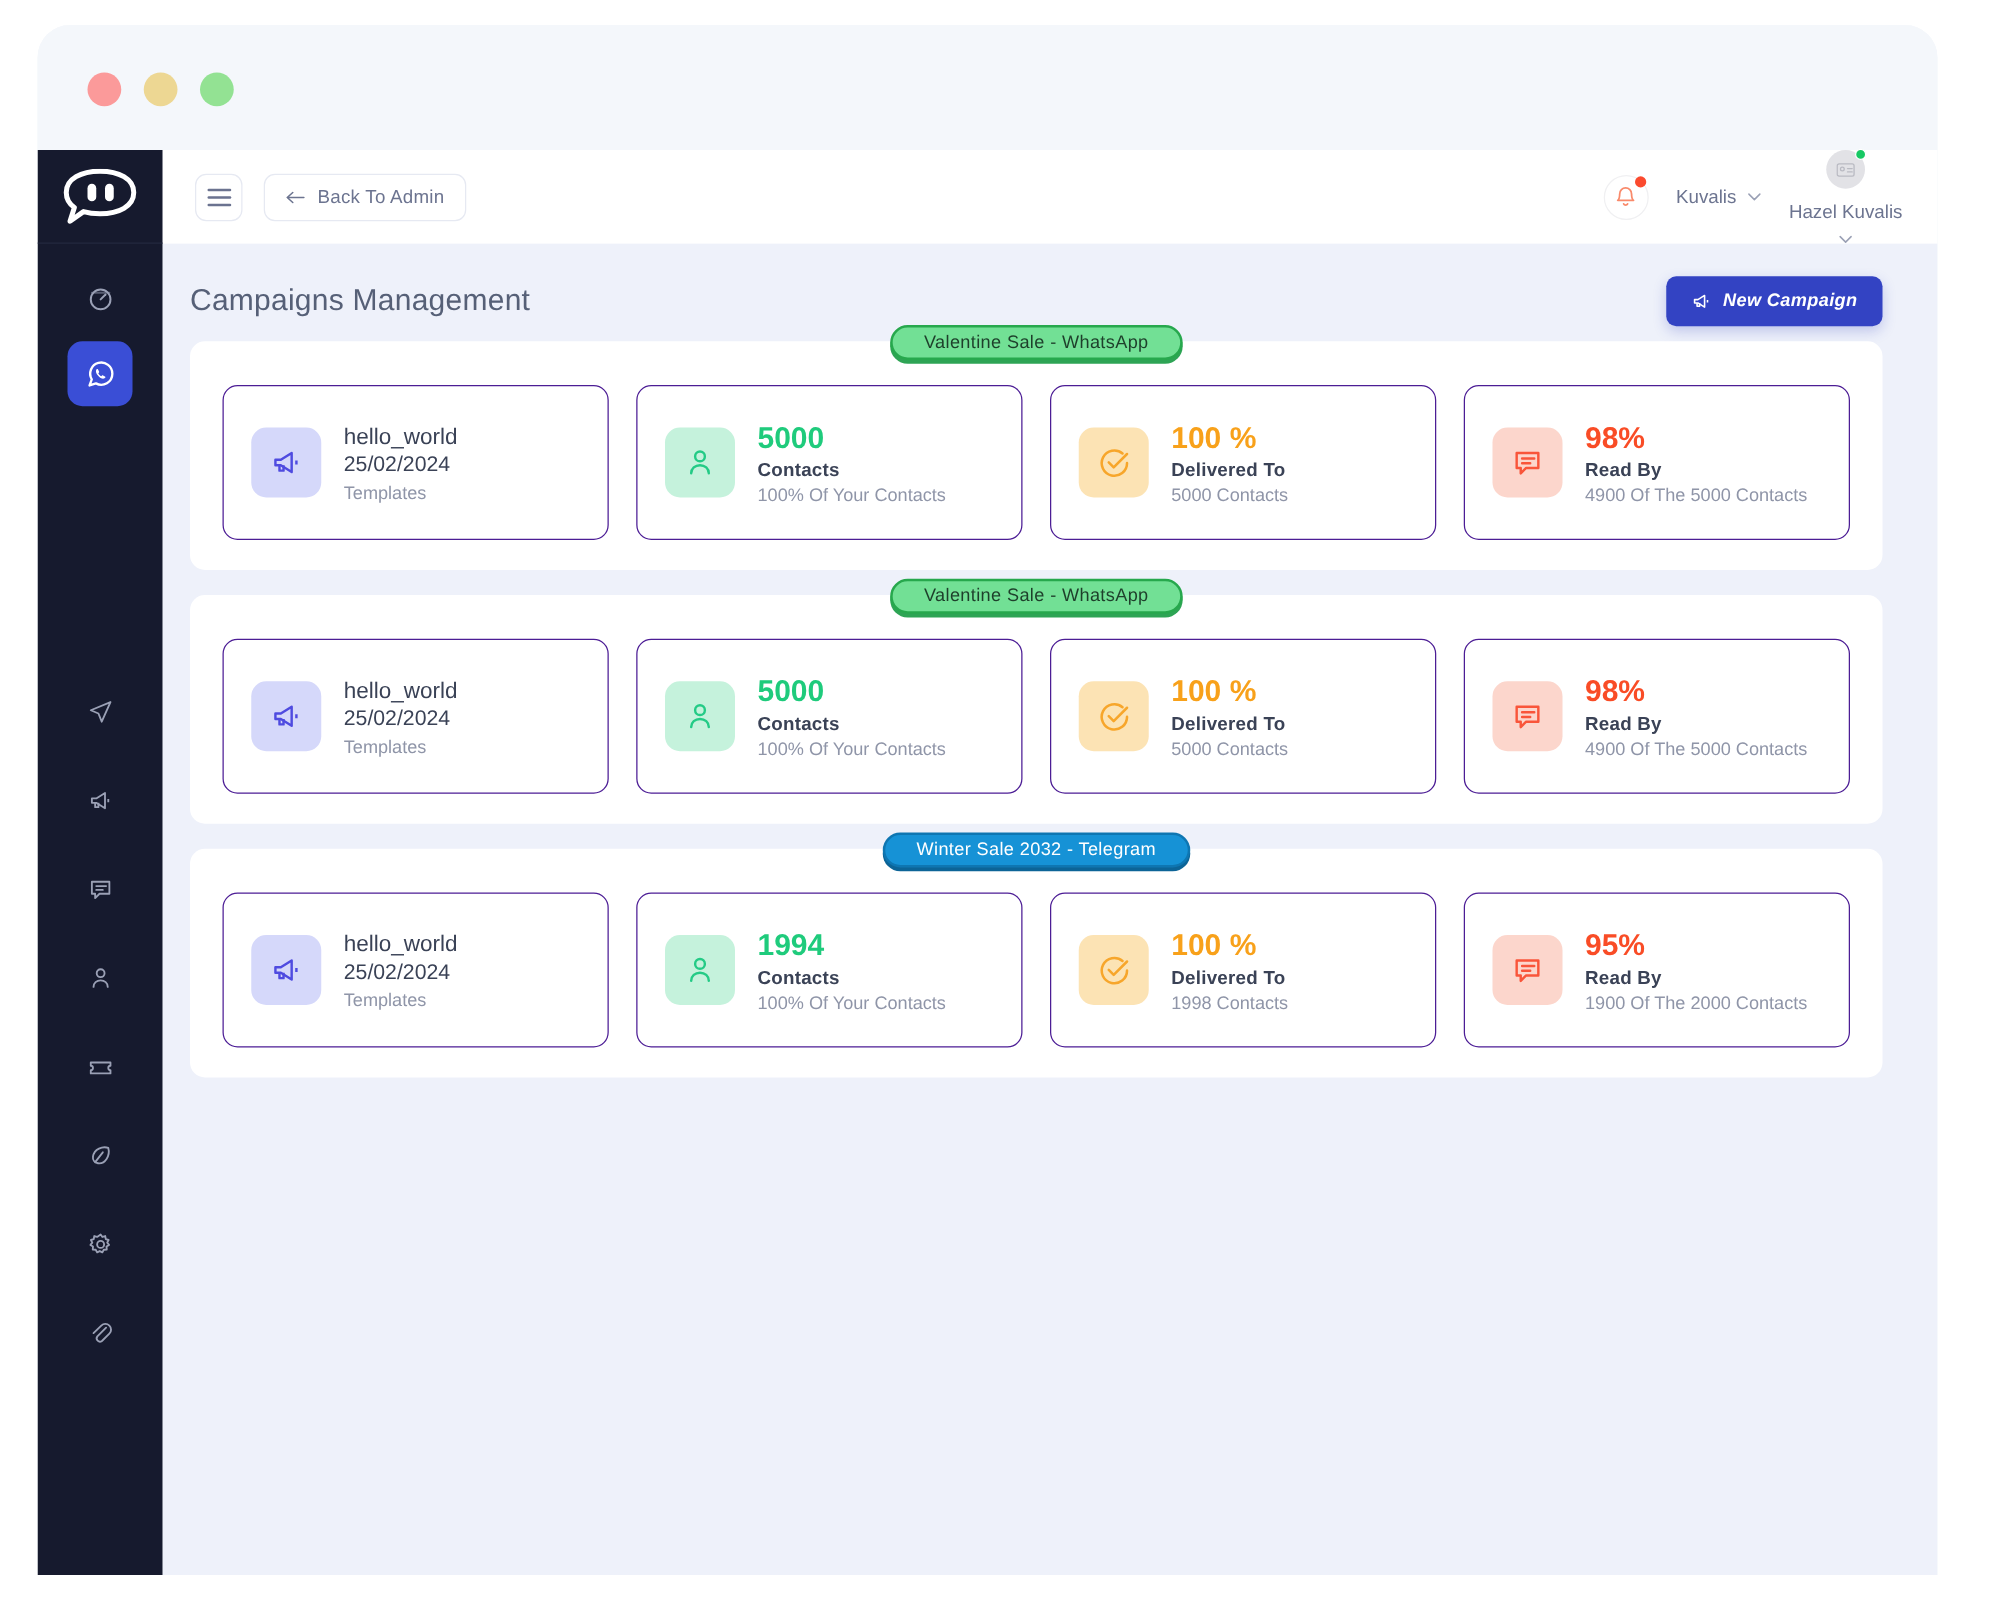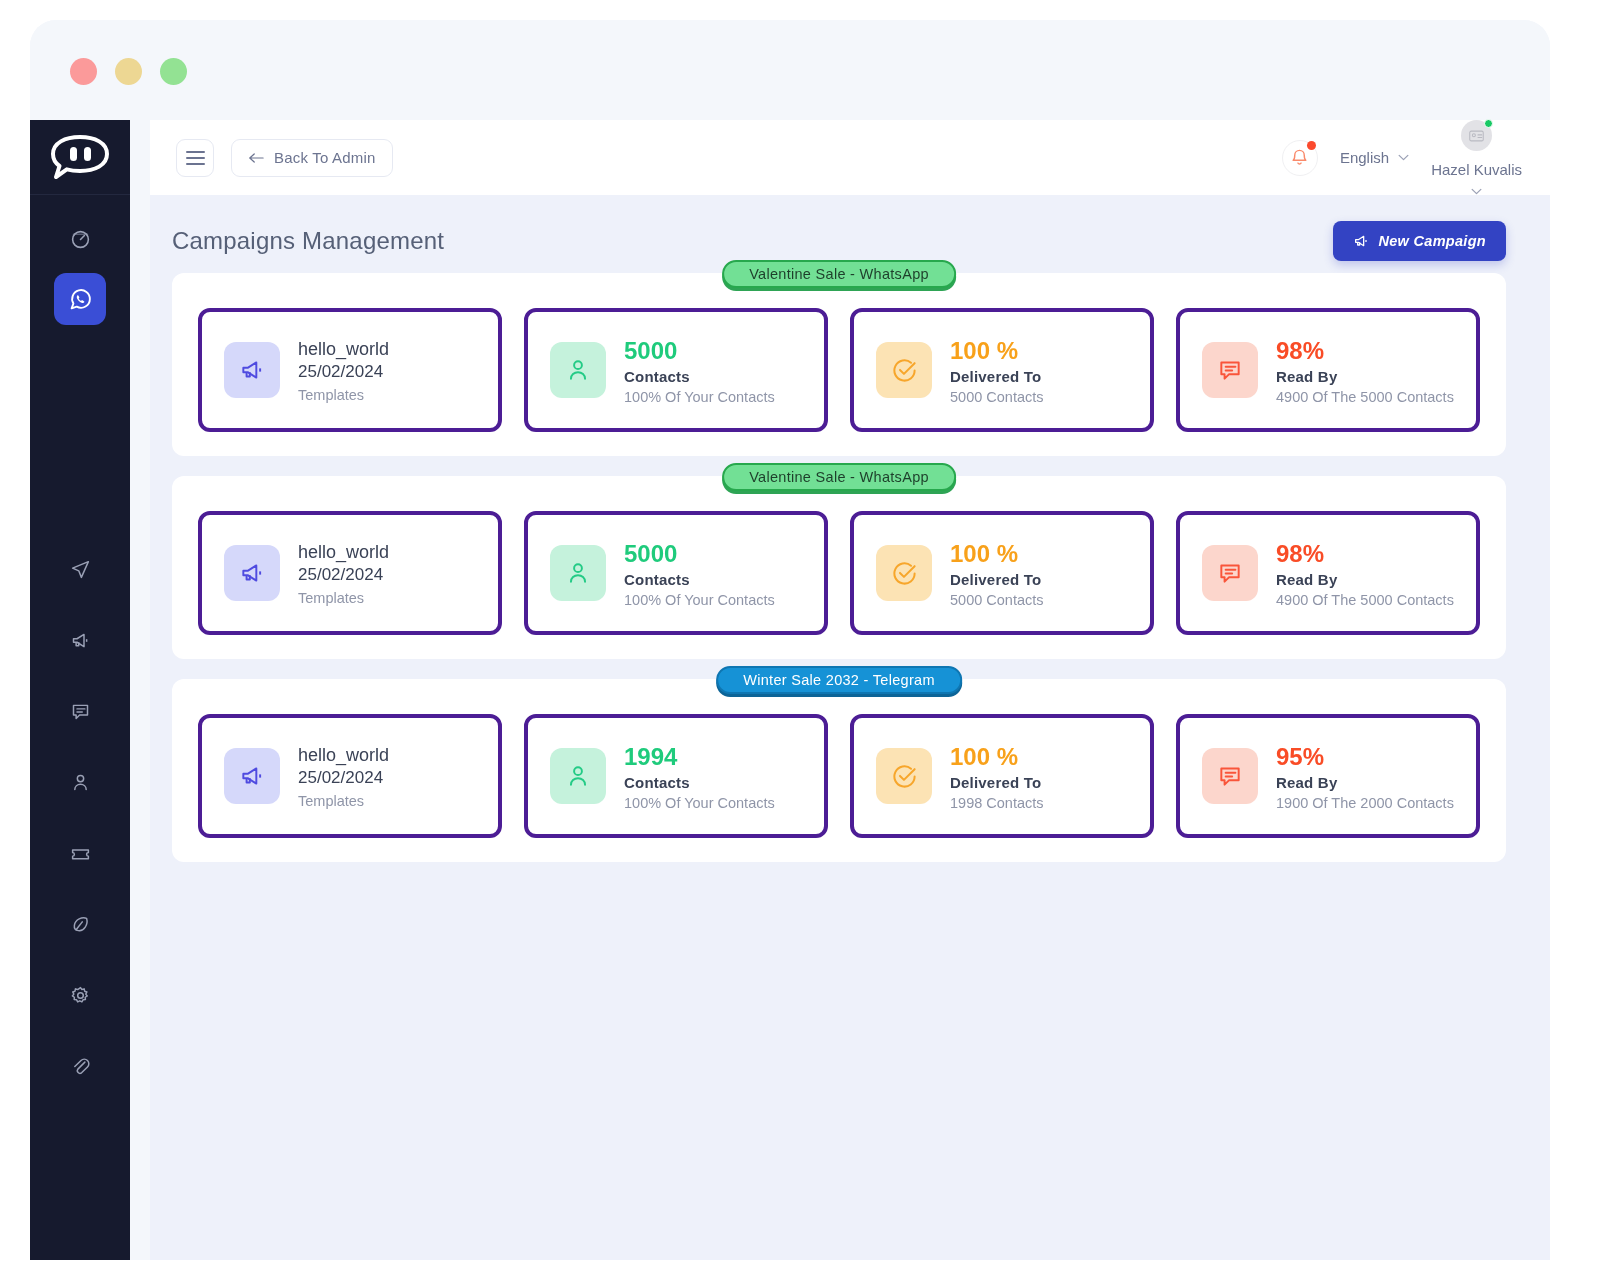--- a/index.html
+++ b/index.html
@@ -27,21 +27,20 @@
   .traffic-lights {
     position: absolute; left: 40px; top: 38px;
     display: flex; gap: 18px;
   }
   .dot { width: 27px; height: 27px; border-radius: 50%; }
 
   
   .app-body {
     display: flex;
     height: 1140px;
-    gap: 20px;
   }
 
   
   .sidebar {
     width: 100px;
     background: #161A2E;
     flex: 0 0 100px;
     display: flex; flex-direction: column; align-items: center;
     position: relative;
   }
@@ -150,21 +149,21 @@
   .badge-blue {
     background: #1692D6; color: #ffffff;
     border: 2px solid #0E76B2;
     box-shadow: 0 3px 0 #0C6497;
   }
 
   .card-row { display: flex; gap: 22px; }
   .card {
     flex: 1;
     background: #fff;
-    border: 4px solid #4c1d95;
+    border: 1px solid #4c1d95;
     border-radius: 12px;
     min-height: 124px;
     display: flex; align-items: center;
     padding: 0 22px;
   }
   .card-icon {
     width: 56px; height: 56px; border-radius: 12px;
     display: flex; align-items: center; justify-content: center;
     flex: 0 0 56px;
   }
@@ -290,21 +289,21 @@
         <div class="topbar-right">
           <div class="bell-wrap">
             <svg width="19" height="19" viewBox="0 0 24 24" fill="none" stroke="#F98A6B" stroke-width="1.8" stroke-linejoin="round">
               <path d="M18 9 a6 6 0 0 0 -12 0 c0 5 -2 6.5 -2 6.5 h16 s-2 -1.5 -2 -6.5 Z"></path>
               <path d="M10 19 a2.2 2.2 0 0 0 4 0" stroke-linecap="round"></path>
             </svg>
             <span class="bell-badge"></span>
           </div>
 
           <div class="lang-sel">
-            <span>English</span>
+            <span>Kuvalis</span>
             <svg class="chev" viewBox="0 0 12 8" fill="none" stroke="#9AA0B5" stroke-width="1.4" stroke-linecap="round" stroke-linejoin="round">
               <path d="M1 1.5 L6 6.5 L11 1.5"></path>
             </svg>
           </div>
 
           <div class="user-sel">
             <div class="avatar">
               <svg width="15" height="12" viewBox="0 0 20 15" fill="none" stroke="#B9BAC2" stroke-width="1.4">
                 <rect x="1" y="1" width="18" height="13" rx="2"></rect>
                 <circle cx="6.5" cy="6.5" r="2"></circle>

